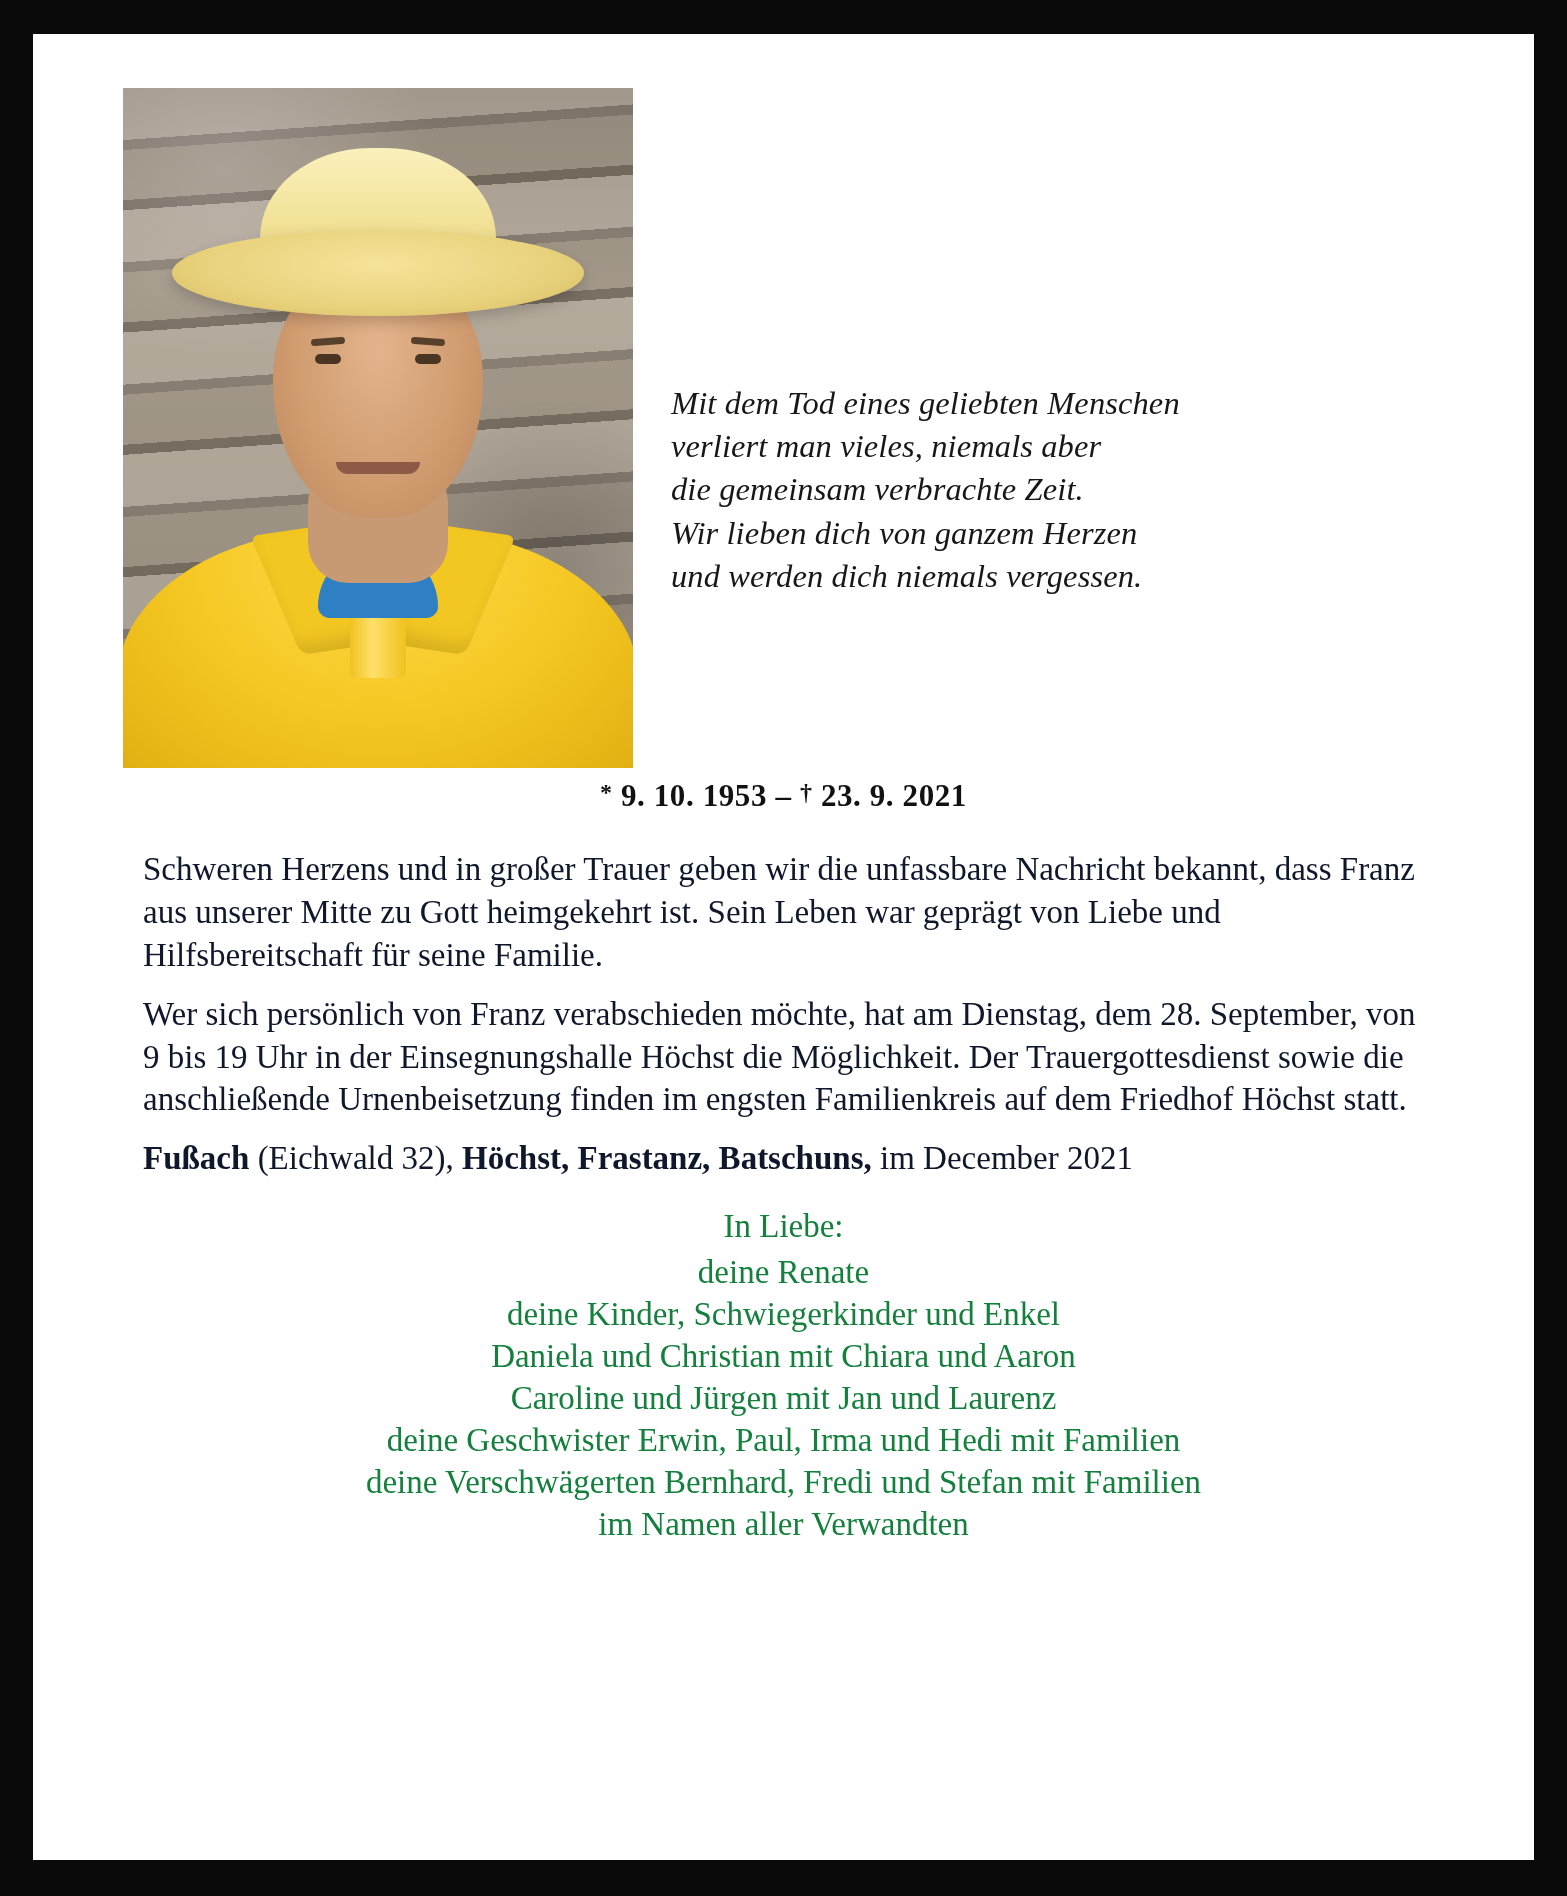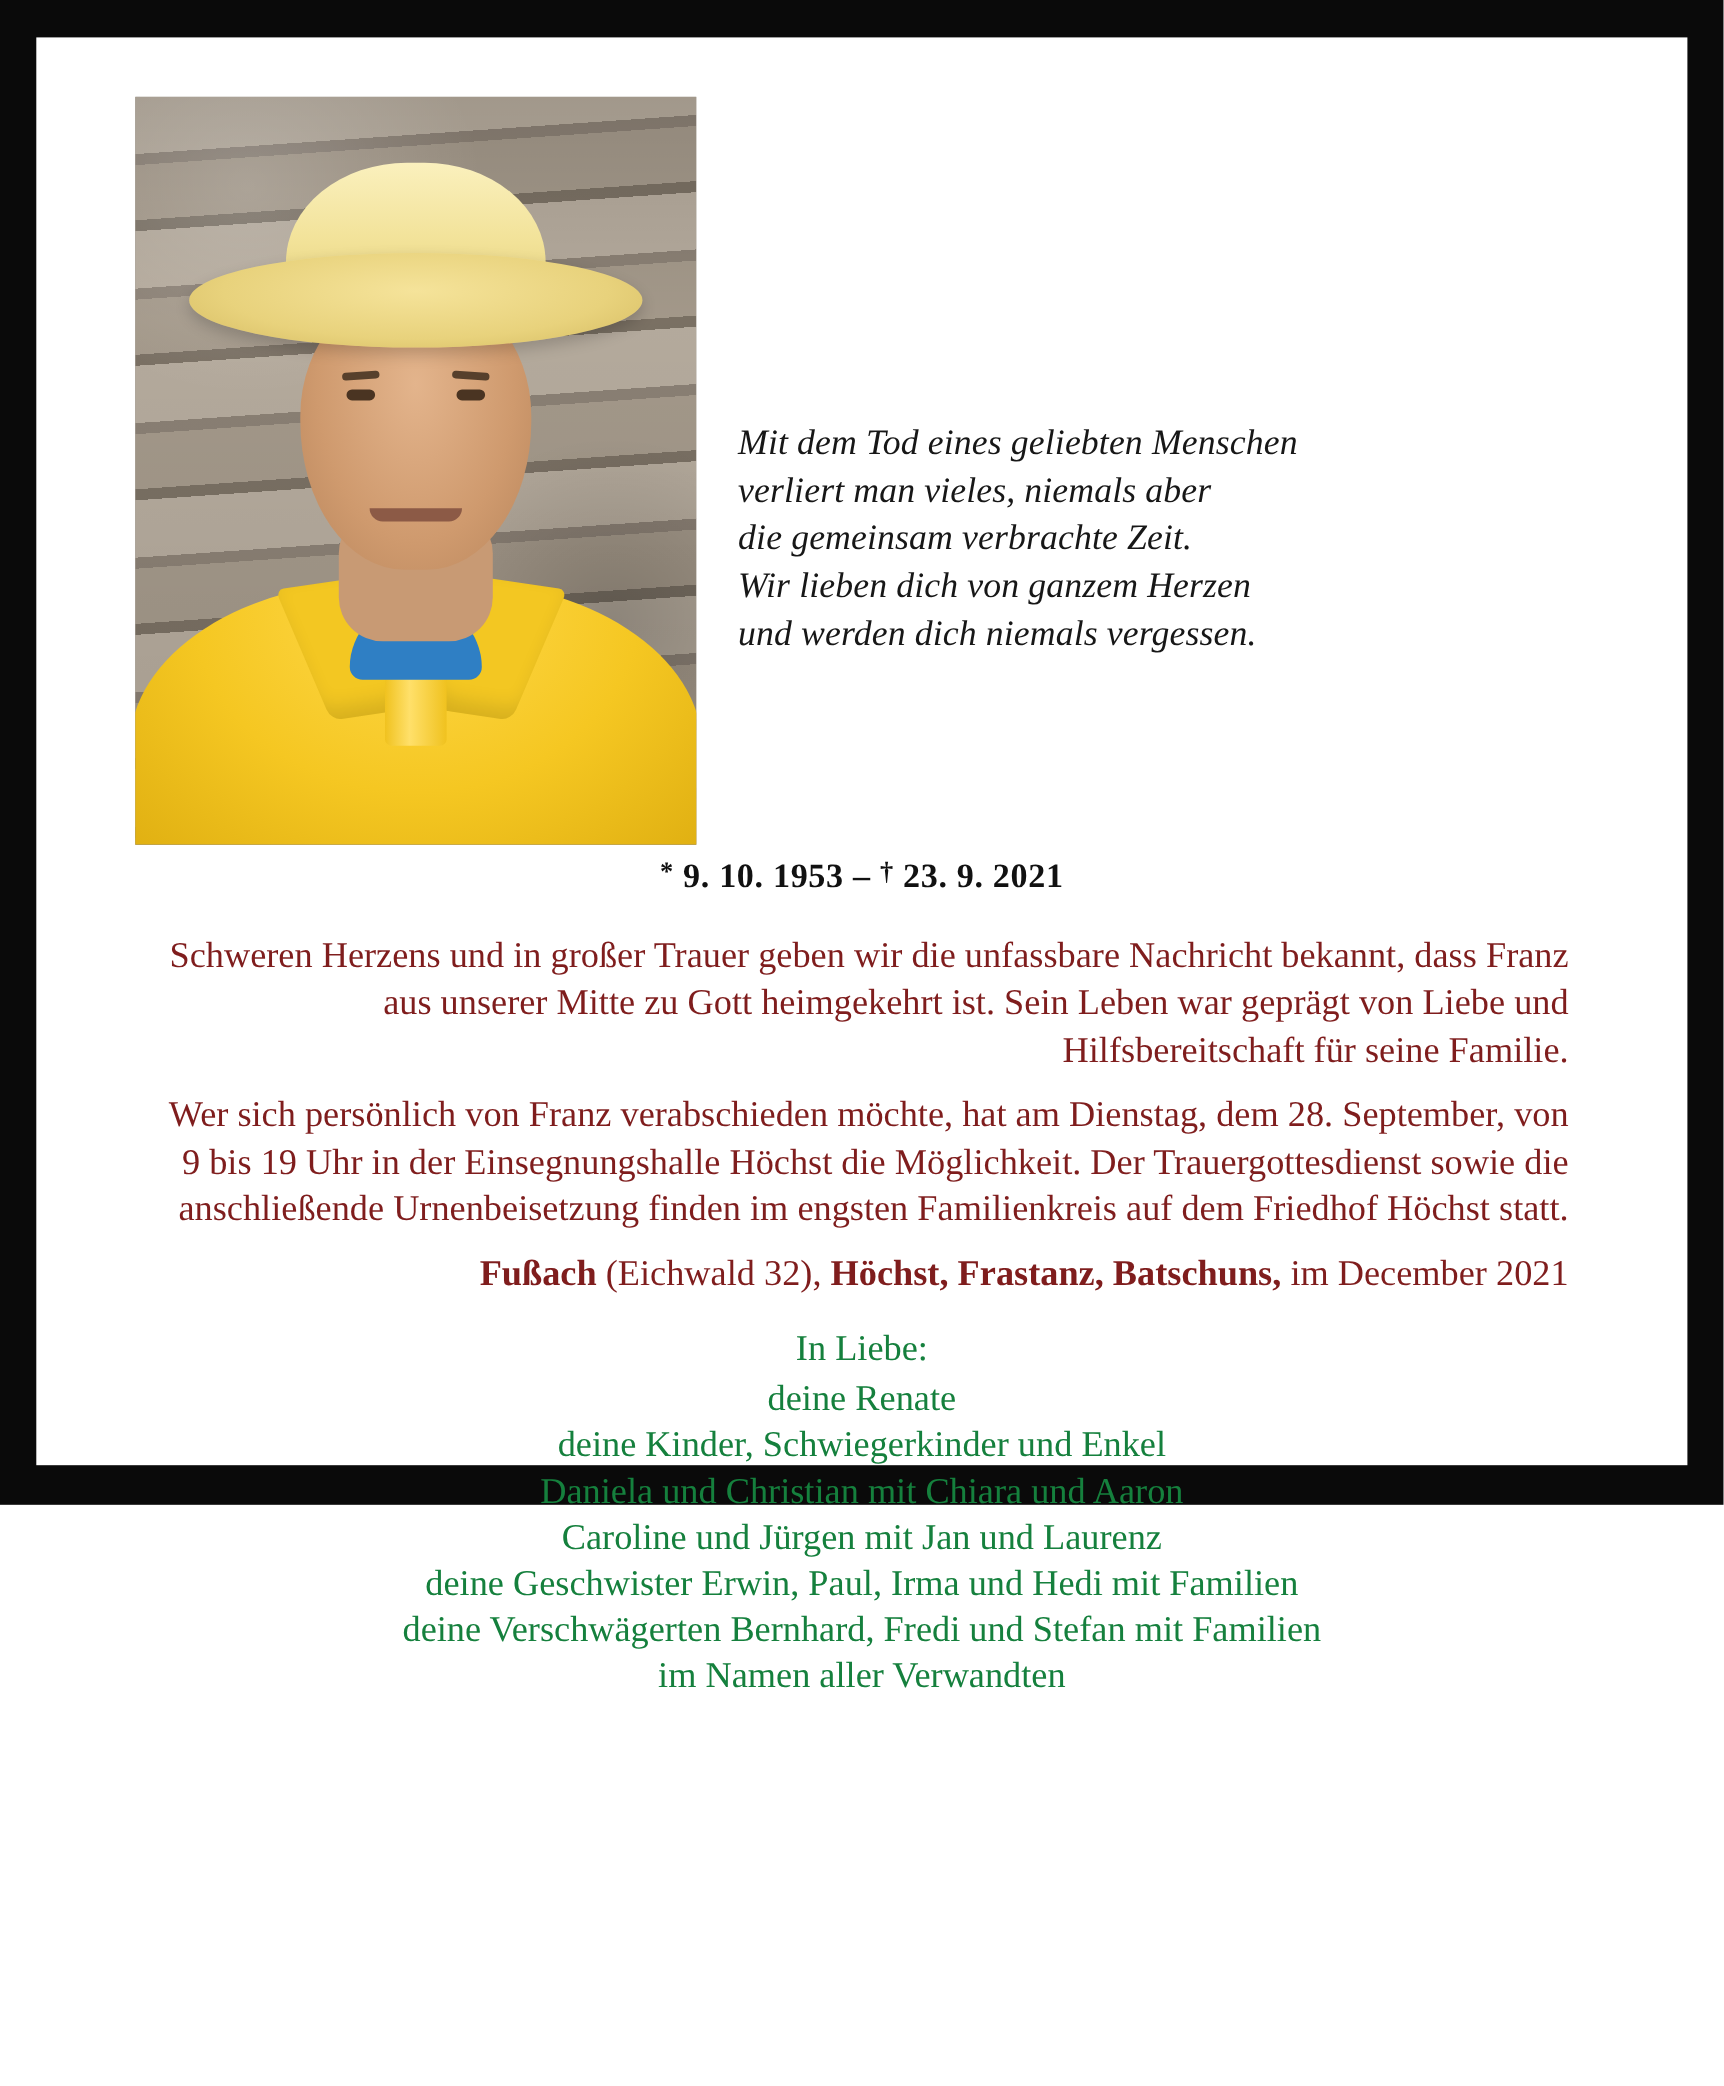--- a/index.html
+++ b/index.html
@@ -10,21 +10,21 @@
   body {
     width: 1567px;
     height: 1896px;
     font-family: "Liberation Serif", serif;
     color: #1a1a1a;
     overflow: hidden;
   }
 
   .page {
     width: 1567px;
-    height: 1368px;
+    height: 1896px;
     background: #0a0a0a;
     box-sizing: border-box;
     padding: 34px 33px 36px 33px;
   }
 
   .card {
     width: 100%;
     height: 100%;
     background: #ffffff;
     box-sizing: border-box;
@@ -242,22 +242,22 @@
 
   
   .body {
     padding: 0 108px 0 110px;
     margin-top: 34px;
   }
   .body p {
     margin: 0 0 16px 0;
     font-size: 33px;
     line-height: 1.30;
-    text-align: right;
-    color: #7f1d1d;
+    text-align: left;
+    color: #0f172a;
   }
   .places {
     font-size: 33px;
     margin-top: 20px;
     margin-bottom: 0;
   }
   .places b { font-weight: bold; }
 
   
   .family {

